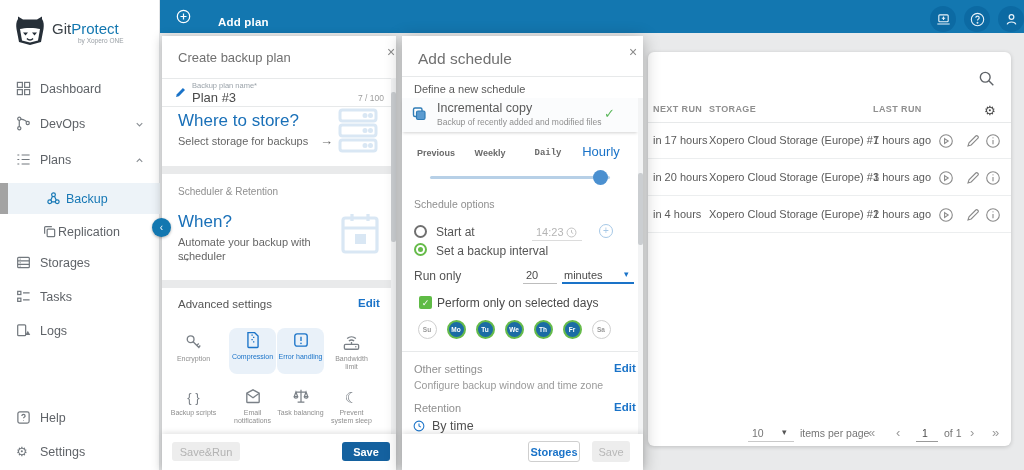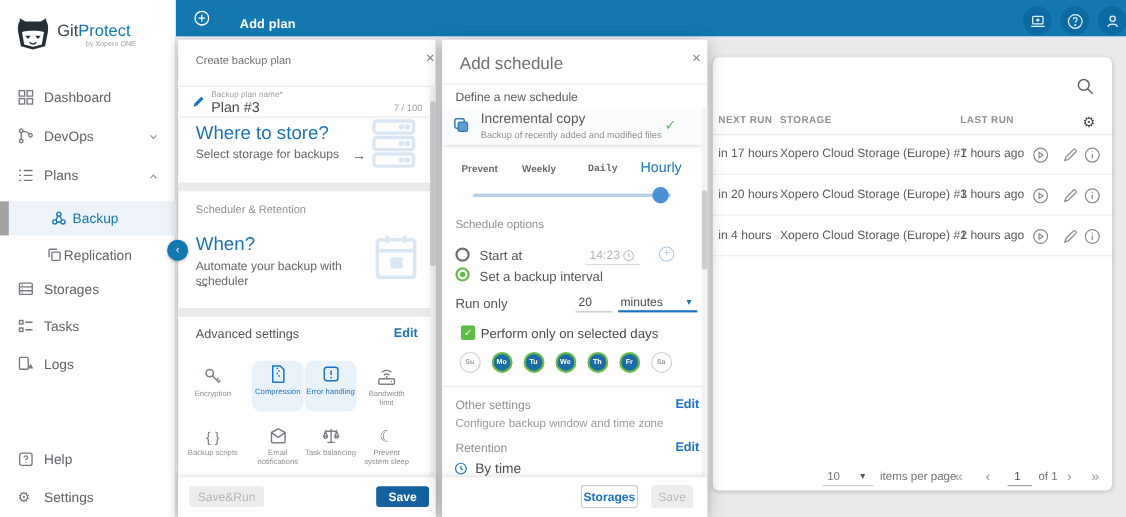--- a/index.html
+++ b/index.html
@@ -321,21 +321,21 @@
       <span class="pg pg-arrow" style="left:248px;top:5px;">‹</span>
       <span class="pg" style="left:274px;top:7px;color:#4a4a4a;">1</span>
       <span class="u-line" style="left:268px;top:21px;width:22px;border-color:#9a9a9a;"></span>
       <span class="pg" style="left:296px;top:7px;">of 1</span>
       <span class="pg pg-arrow" style="left:322px;top:5px;">›</span>
       <span class="pg pg-arrow" style="left:344px;top:5px;">»</span>
     </div>
   </div>
 
   <div id="createPanel" class="panel">
-    <span class="abs" style="left:16px;top:14px;font-size:10px;color:#707070;">Create backup plan</span>
+    <span class="abs" style="left:16px;top:14px;font-size:13px;color:#707070;">Create backup plan</span>
     <span class="close-x" style="left:225px;top:9px;">×</span>
     <div class="hr" style="top:42px;"></div>
 
     <div class="abs" style="left:0;top:42px;width:234px;height:29px;border-bottom:1px solid #e7e9ea;">
       <span class="abs" style="left:12px;top:8px;color:#1a73c8;">
           <svg width="13" height="13" viewBox="0 0 16 16" fill="currentColor">
             <path d="M2.5 13.5l1-3.5 7.5-7.5 2.5 2.5-7.5 7.5z"></path>
           </svg>
         </span>
       <span class="abs" style="left:30px;top:3px;font-size:7.5px;color:#9ba3aa;">Backup plan name*</span>
@@ -478,21 +478,21 @@
         <svg width="16" height="16" viewBox="0 0 16 16">
             <rect x="2.5" y="2" width="8.5" height="8.5" rx="1.5" fill="#fff" stroke="#2f7cb6" stroke-width="1.4"></rect>
             <rect x="5.5" y="5" width="8.5" height="8.5" rx="1.5" fill="#5b9bd0" stroke="#2f7cb6" stroke-width="1.2"></rect>
           </svg>
       </span>
       <span class="abs" style="left:35px;top:3px;font-size:12.5px;color:#5a5a5a;">Incremental copy</span>
       <span class="abs" style="left:35px;top:19px;font-size:8.5px;color:#8f8f8f;">Backup of recently added and modified files</span>
       <span class="abs" style="left:202px;top:8px;font-size:13px;color:#5cb85c;">✓</span>
     </div>
 
-    <span class="tab" style="left:34px;top:112px;">Prevent</span>
+    <span class="tab" style="left:34px;top:112px;">Previous</span>
     <span class="tab" style="left:88px;top:112px;">Weekly</span>
     <span class="tab" style="left:146px;top:112px;font-family:Liberation Mono, monospace;">Daily</span>
     <span class="tab tab-selected" style="left:199px;top:108px;">Hourly</span>
 
     <div class="abs" style="left:28px;top:140px;width:180px;height:3px;border-radius:2px;background:#b7d0e7;"></div>
     <div class="abs" style="left:191px;top:134px;width:15px;height:15px;border-radius:50%;background:#4b90d0;"></div>
 
     <span class="abs" style="left:12px;top:162px;font-size:10.5px;color:#8f8f8f;">Schedule options</span>
 
     <span class="radio" style="left:12px;top:189px;"></span>

